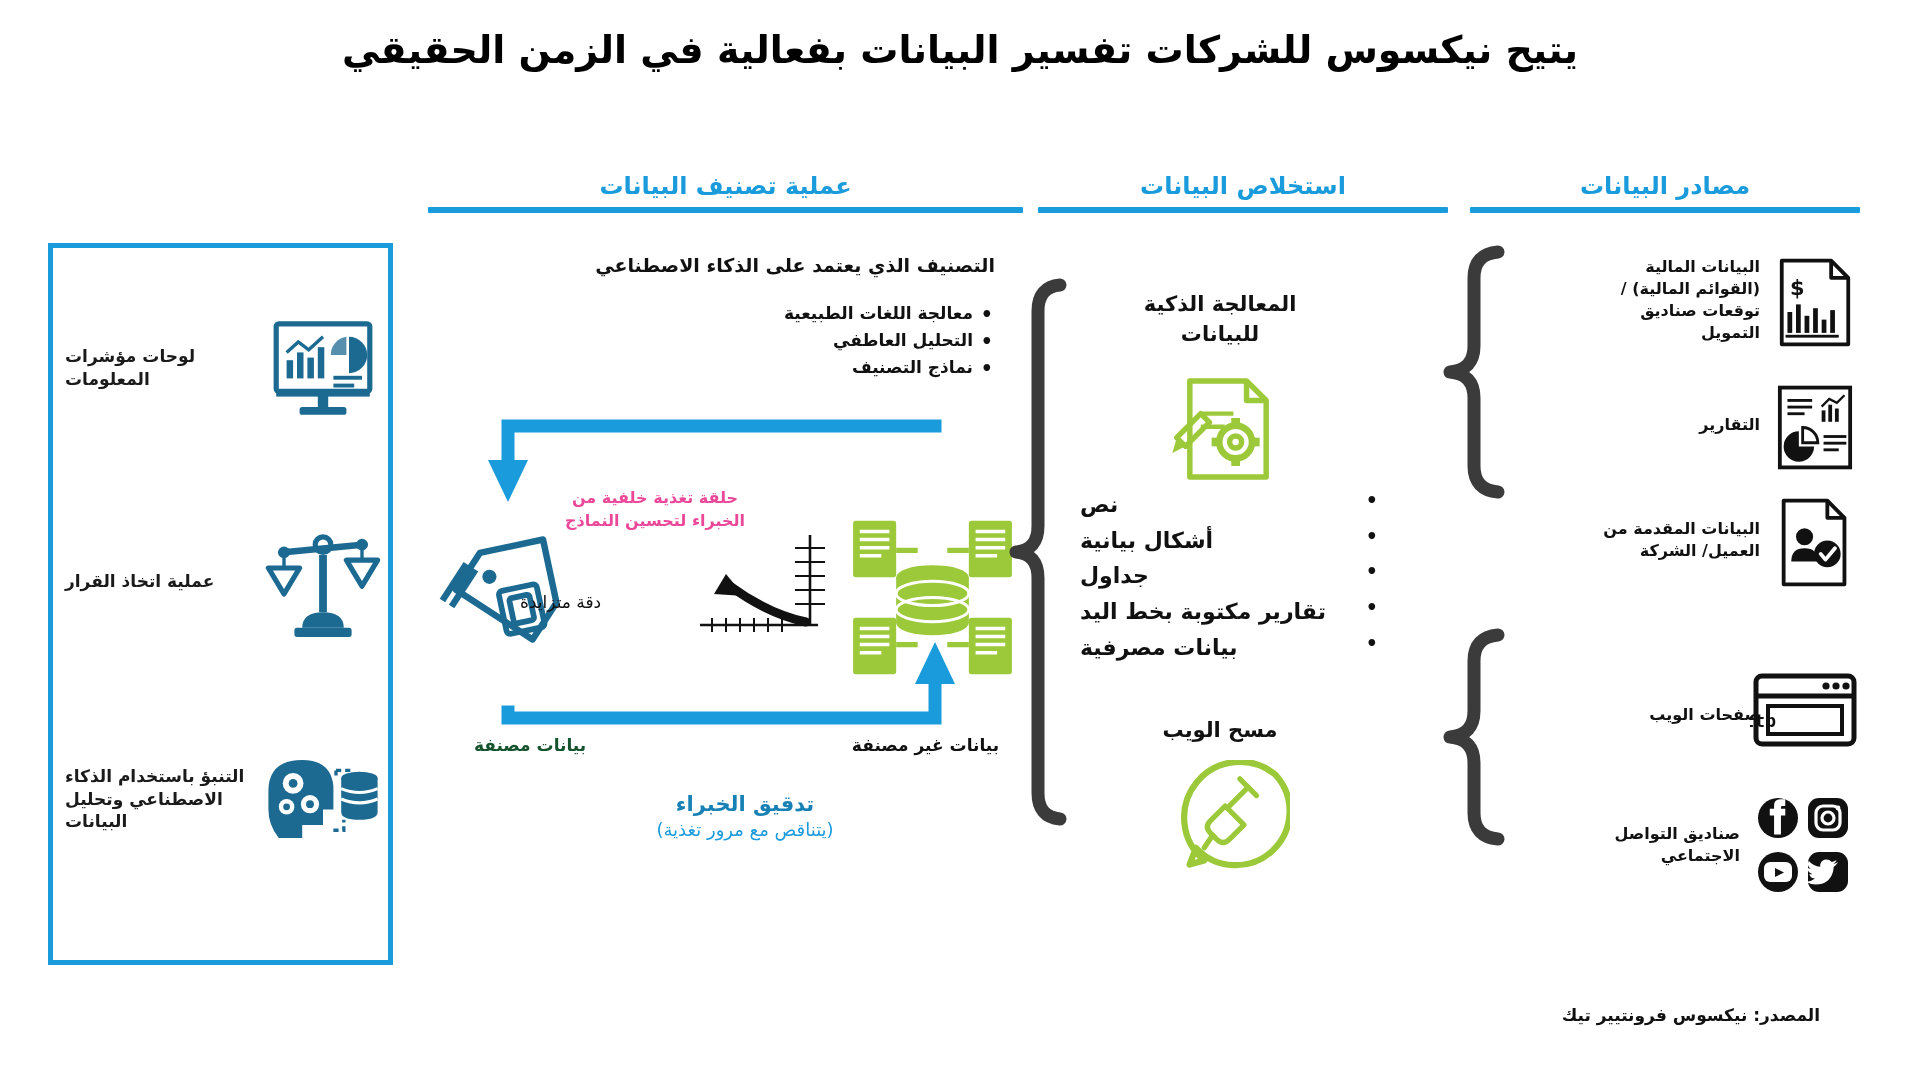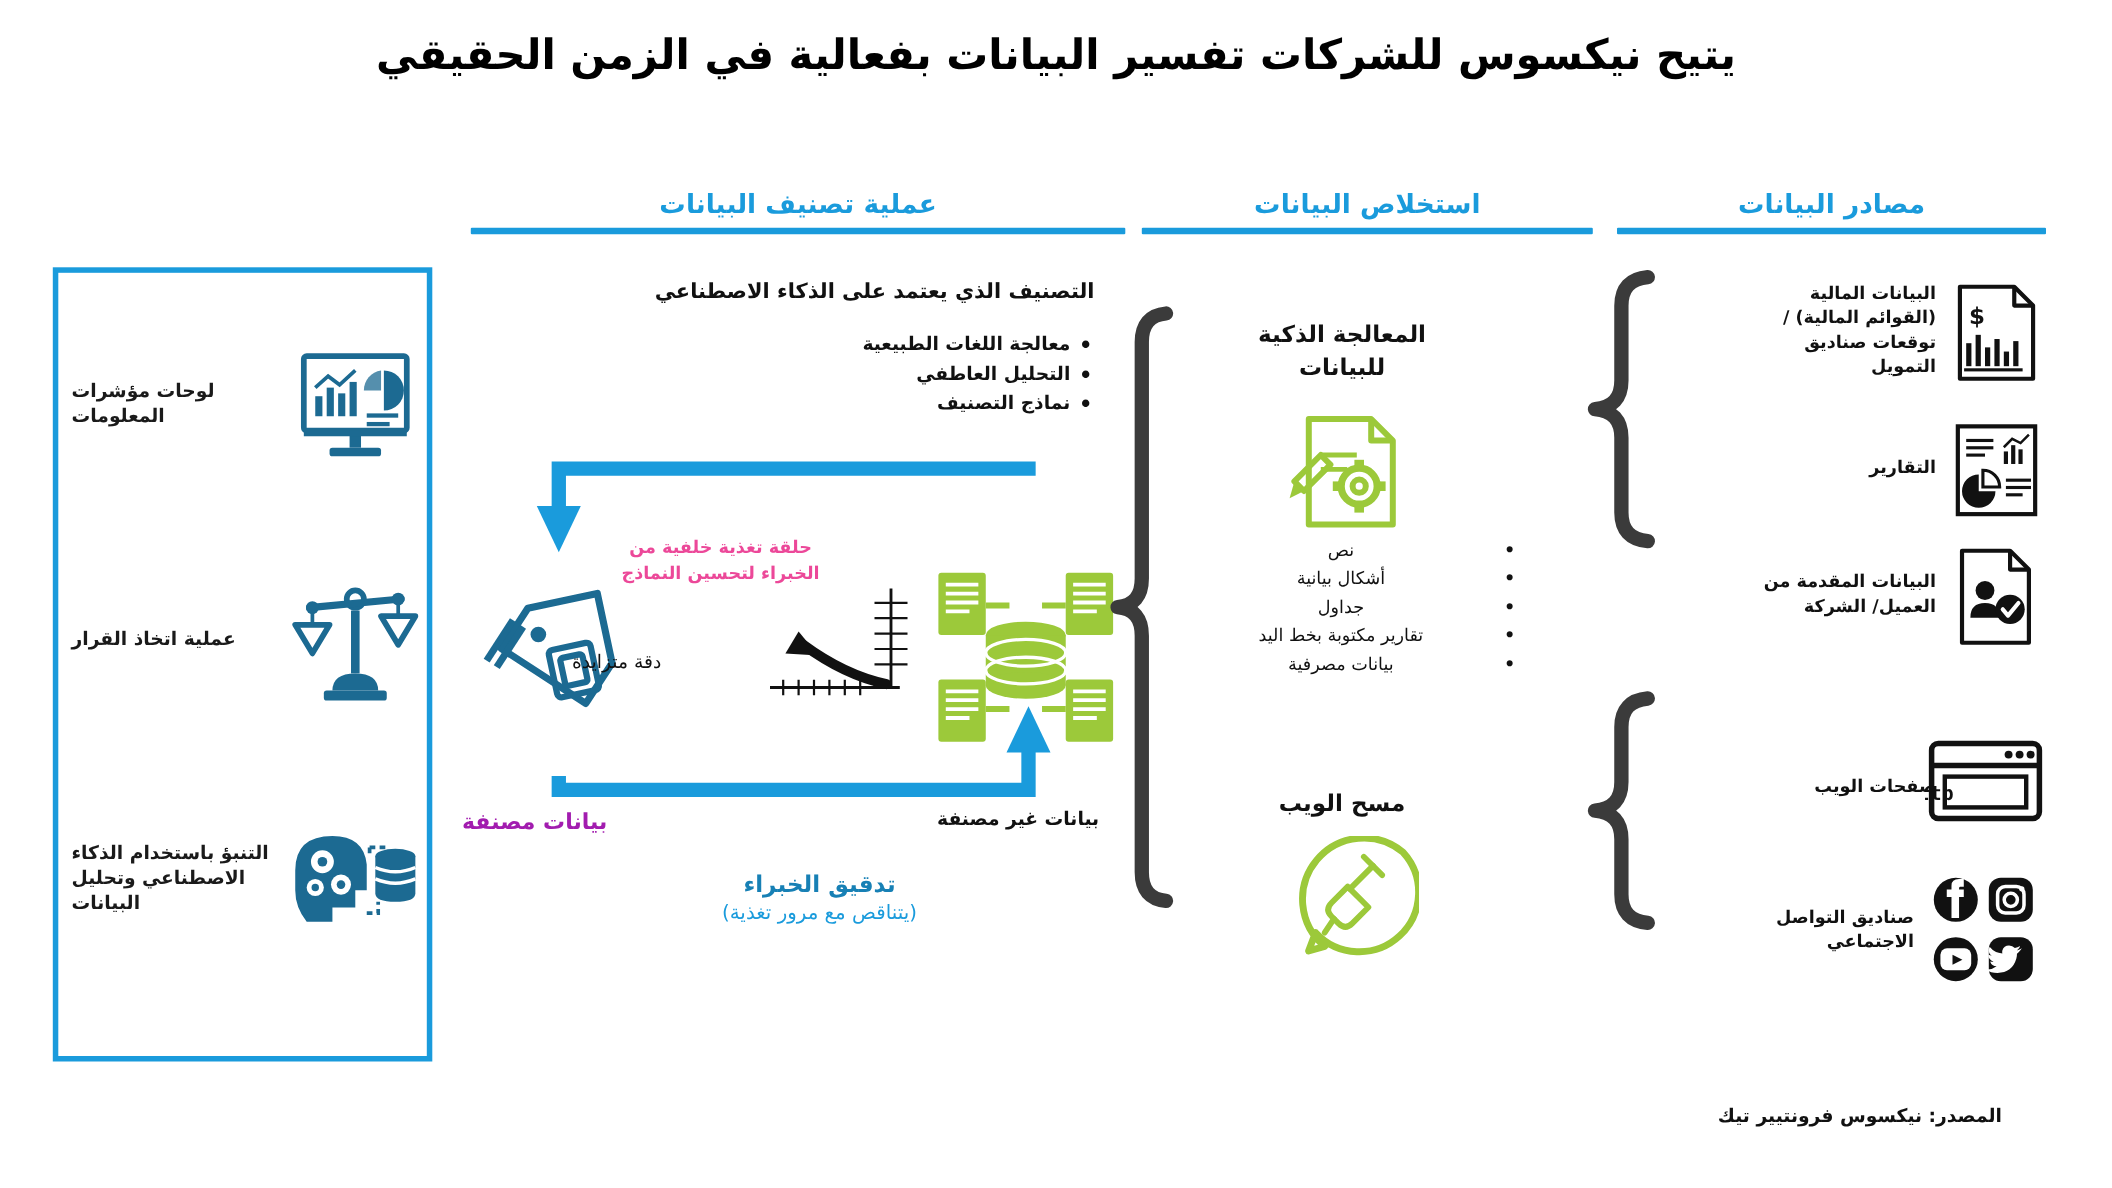--- a/index.html
+++ b/index.html
@@ -82,40 +82,40 @@
     text-align: left; direction: rtl;
     font-size: 17px; font-weight: normal; color: #111;
   }
   .lbl-unclass {
     position: absolute; left: 818px; top: 735px; width: 215px;
     text-align: center; direction: rtl;
     font-size: 17px; font-weight: bold; color: #111;
   }
   .lbl-class {
     position: absolute; left: 420px; top: 735px; width: 220px;
-    text-align: left; direction: rtl;
-    font-size: 20px; font-weight: bold; color: #a21caf;
+    text-align: center; direction: rtl;
+    font-size: 17px; font-weight: bold; color: #14532d;
   }
   .audit {
     position: absolute; left: 615px; top: 790px; width: 260px;
     text-align: center; direction: rtl;
   }
   .audit .a1 { font-size: 21px; font-weight: bold; color: #1780b5; line-height:1.35; }
   .audit .a2 { font-size: 18px; color: #1a9bdc; line-height:1.35; }
 
   
   .ex-title {
     position: absolute; left: 1105px; top: 290px; width: 230px;
     text-align: center; direction: rtl;
     font-size: 21px; font-weight: bold; color: #111; line-height: 1.42;
   }
   .ex-bullets {
     position: absolute; left: 1080px; top: 487px; width: 300px;
-    direction: rtl; text-align: center;
-    font-size: 16px; font-weight: normal; color: #111;
+    direction: rtl; text-align: left;
+    font-size: 22px; font-weight: bold; color: #111;
   }
   .ex-bullets li { list-style: none; line-height: 1.62; padding-right: 22px; position: relative; }
   .ex-bullets li::before {
     content: "•"; position: absolute; right: 2px; top: -2px; font-size: 19px; color:#111;
   }
   .ex-web-label {
     position: absolute; left: 1105px; top: 718px; width: 230px;
     text-align: center; direction: rtl;
     font-size: 21px; font-weight: bold; color: #111;
   }

